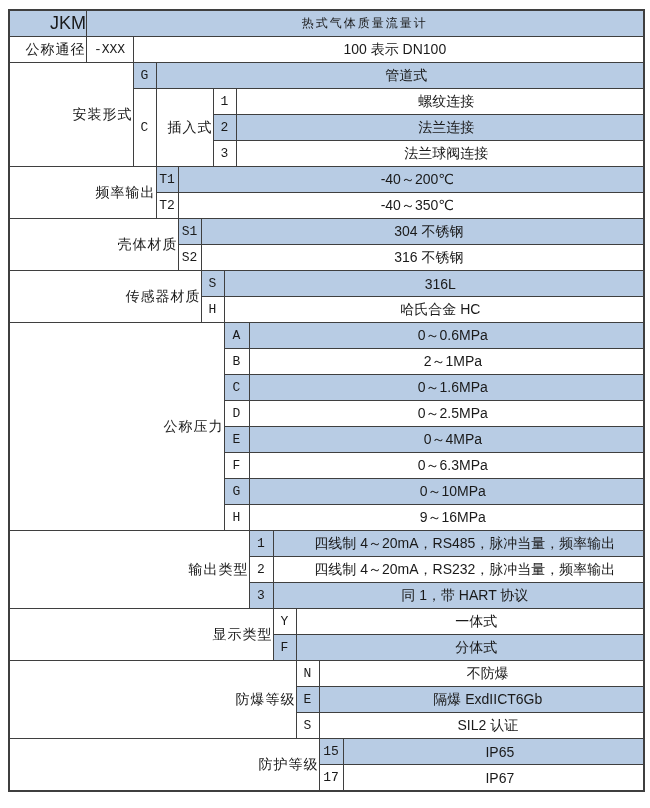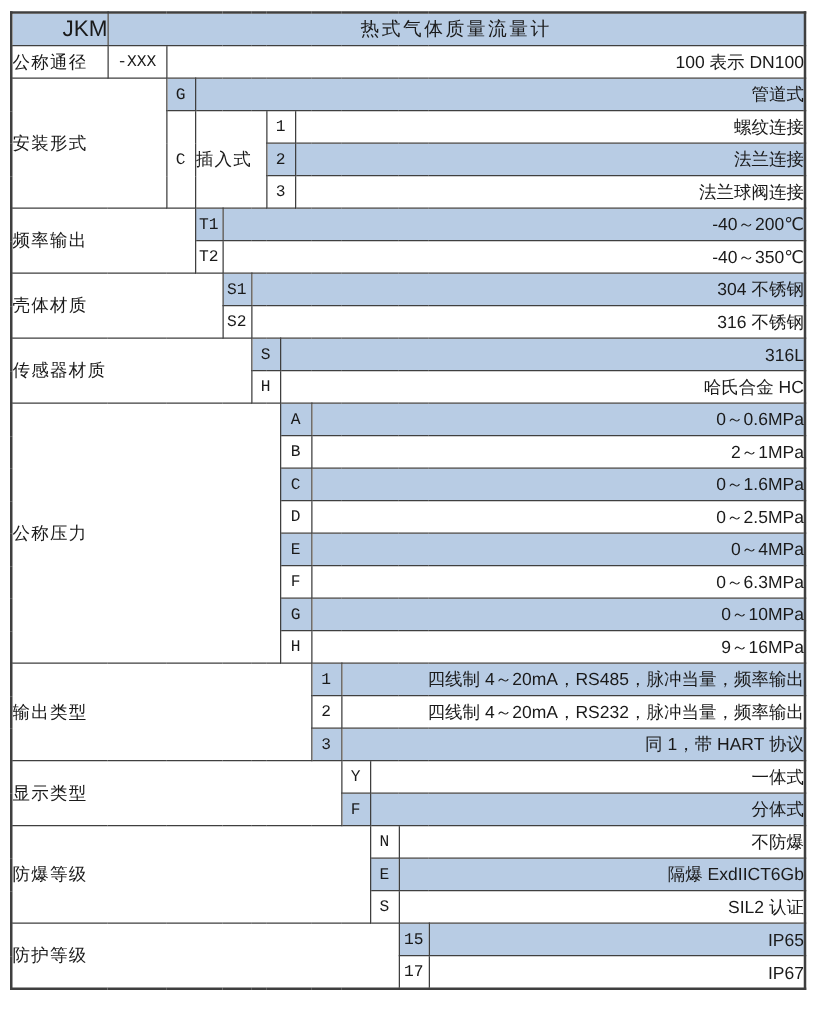--- a/index.html
+++ b/index.html
@@ -16,24 +16,24 @@
   td{
     border:1px solid #3f3f3f;
     height:25px;
     font-size:14px;
     vertical-align:middle;
     overflow:hidden;white-space:nowrap;
     background:#ffffff;
     padding:0;
   }
   td.hl{background:#b8cce4;}
-  td.lbl{text-align:left;font-size:14px;letter-spacing:1px;}
+  td.lbl{text-align:right;font-size:14px;letter-spacing:1px;}
   td.code{text-align:center;font-size:13px;letter-spacing:0;font-family:Liberation Mono, monospace;}
-  td.desc{text-align:right;padding-left:13px;}
-  td.title{text-align:center;font-size:15px;letter-spacing:2px;}
+  td.desc{text-align:center;padding-left:13px;}
+  td.title{text-align:center;font-size:12px;letter-spacing:2px;}
   td.model{text-align:center;font-size:18px;padding-left:40px;}
 </style>
 </head>
 <body>
 
 <table class="spec">
   <colgroup>
     <col style="width:77px">
       <col style="width:47px">
       <col style="width:23px">

